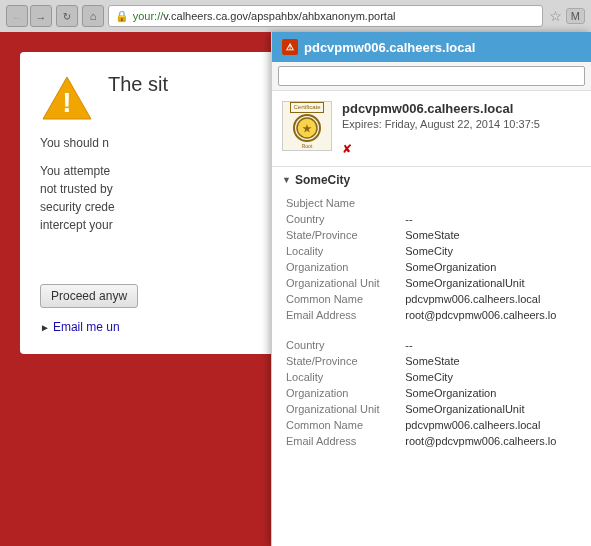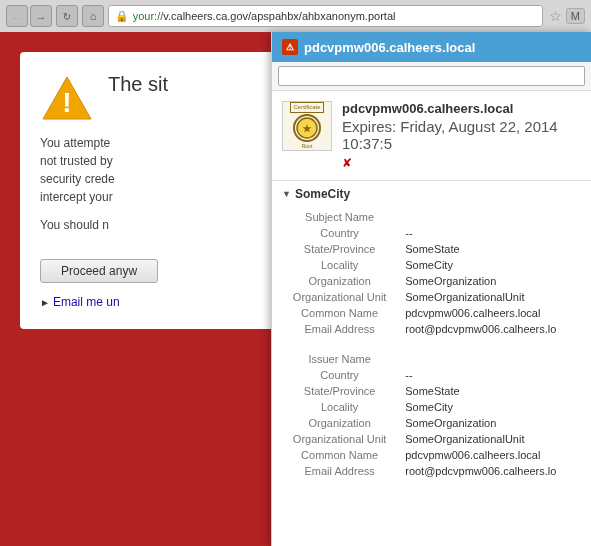--- a/index.html
+++ b/index.html
@@ -158,26 +158,27 @@
       font-size: 12px;
       color: #444;
       line-height: 1.5;
       margin-bottom: 10px;
       overflow: hidden;
     }
     .proceed-button {
       border: 1px solid #aaa;
       background: linear-gradient(to bottom, #f5f5f5, #e0e0e0);
       border-radius: 3px;
-      padding: 4px 20px;
+      padding: 4px 10px;
       font-size: 12px;
       cursor: pointer;
       color: #333;
       display: inline-block;
       margin-bottom: 12px;
+      margin-top: 25px;
     }
     .help-link {
       font-size: 12px;
       color: #1a0dab;
       cursor: pointer;
       display: flex;
       align-items: center;
       gap: 3px;
     }
     .help-link-arrow {
@@ -292,23 +293,23 @@
       font-weight: bold;
       color: #333;
       margin-bottom: 2px;
     }
     .cert-authority {
       font-size: 11px;
       color: #555;
       margin-bottom: 2px;
     }
     .cert-expires {
-      font-size: 15px;
-      color: #555;
-      margin-bottom: 4px;
+      font-size: 11px;
+      color: #555;
+      margin-bottom: 12px;
     }
     .cert-not-trusted {
       font-size: 11px;
       color: #cc0000;
       display: flex;
       align-items: center;
       gap: 3px;
     }
     .cert-not-trusted-icon {
       color: #cc0000;
@@ -338,21 +339,21 @@
     .details-table {
       width: 100%;
       font-size: 11px;
       border-collapse: collapse;
     }
     .details-table tr td {
       padding: 2px 4px;
       vertical-align: top;
     }
     .details-table .field-label {
-      text-align: center;
+      text-align: left;
       color: #777;
       white-space: nowrap;
       padding-right: 8px;
       min-width: 100px;
     }
     .details-table .field-value {
       color: #333;
       word-break: break-all;
     }
     .section-spacer {
@@ -394,27 +395,27 @@
     <div class="white-box">
       <div class="white-box-header">
 
         <svg class="warning-triangle" viewBox="0 0 54 48" xmlns="http://www.w3.org/2000/svg">
           <polygon points="27,3 51,45 3,45" fill="#f0a500" stroke="#d4880a" stroke-width="1"></polygon>
           <text x="27" y="38" text-anchor="middle" font-size="28" font-weight="bold" fill="white">!</text>
         </svg>
         <div class="warning-title">The sit</div>
       </div>
       <div class="warning-text">
+        <span>You should n</span>
+      </div>
+      <div class="warning-text">
         <span>You attempte</span><br>
         <span>not trusted by</span><br>
         <span>security crede</span><br>
         <span>intercept your</span>
-      </div>
-      <div class="warning-text">
-        <span>You should n</span>
       </div>
       <br>
       <button class="proceed-button">Proceed anyw</button>
       <br>
       <div class="help-link">
         <span class="help-link-arrow">►</span>
         <span>Email me un</span>
       </div>
     </div>
 
@@ -497,24 +498,20 @@
             <tr>
               <td class="field-label">Email Address</td>
               <td class="field-value">root@pdcvpmw006.calheers.lo</td>
             </tr>
 
             <tr>
               <td colspan="2" class="section-spacer"></td>
             </tr>
 
             <tr>
-              <td class="field-label issuer-section-label">Issuer Name</td>
-              <td class="field-value"></td>
-            </tr>
-            <tr>
               <td class="field-label">Country</td>
               <td class="field-value">--</td>
             </tr>
             <tr>
               <td class="field-label">State/Province</td>
               <td class="field-value">SomeState</td>
             </tr>
             <tr>
               <td class="field-label">Locality</td>
               <td class="field-value">SomeCity</td>

